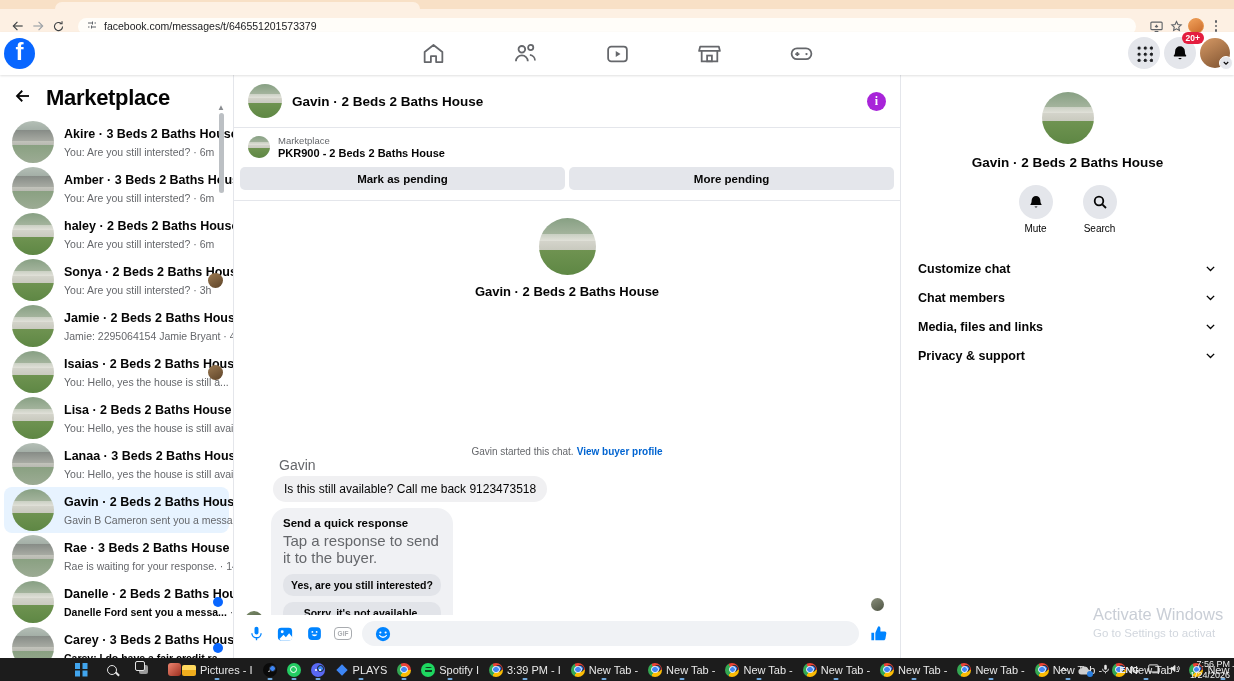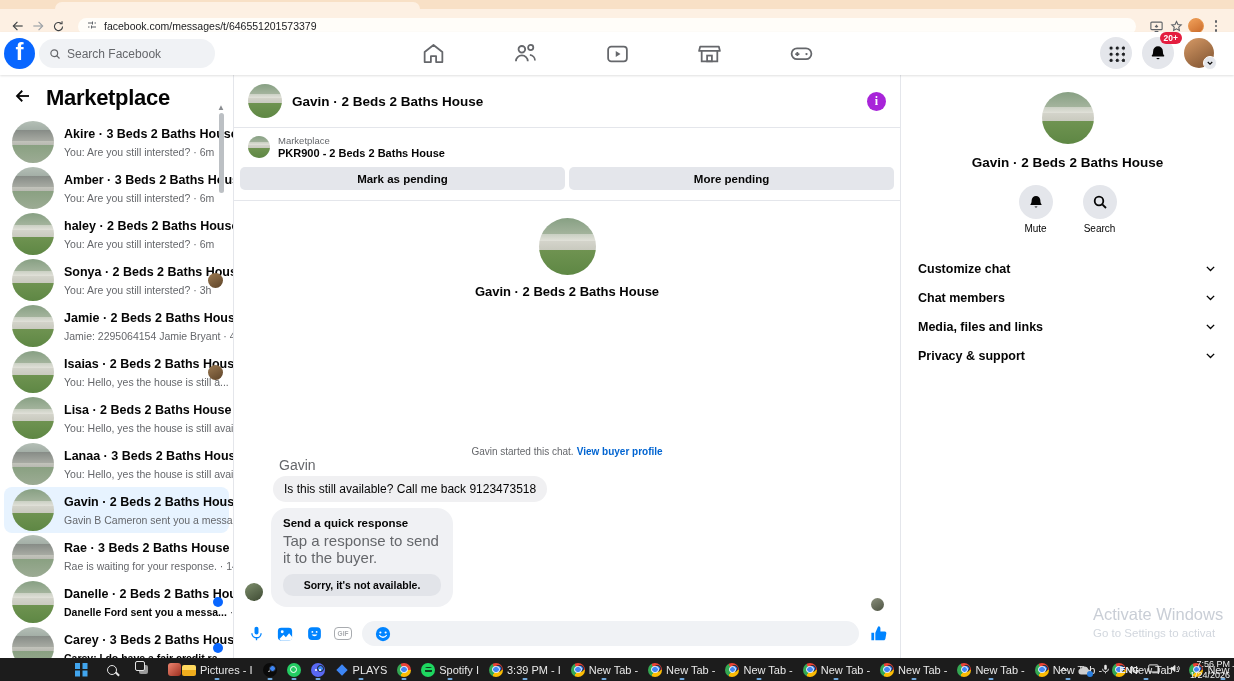--- a/index.html
+++ b/index.html
@@ -22,21 +22,21 @@
 
   
   .fbheader{position:absolute;left:0;top:32px;width:1234px;height:43px;background:#fff;box-shadow:0 1px 2px rgba(0,0,0,.12);z-index:5;}
   .fb-logo{position:absolute;left:4px;top:6px;width:31px;height:31px;border-radius:50%;background:var(--fb-blue);
            color:#fff;font-size:24px;font-weight:bold;display:flex;align-items:center;justify-content:center;line-height:1;padding-bottom:3px;box-sizing:border-box;}
   .searchpill{position:absolute;left:39px;top:7px;width:176px;height:29px;border-radius:15px;background:#f0f2f5;
               display:flex;align-items:center;gap:6px;padding:0 10px;box-sizing:border-box;}
   .searchpill span{font-size:12px;color:#65676b;}
   .centernav{position:absolute;left:50%;top:0;transform:translateX(-50%);height:43px;display:flex;align-items:center;gap:66px;}
   .navicon{width:26px;height:26px;display:flex;align-items:center;justify-content:center;}
-  .rightcluster{position:absolute;right:20px;top:5px;display:flex;align-items:center;gap:10px;}
+  .rightcluster{position:absolute;right:4px;top:5px;display:flex;align-items:center;gap:4px;}
   .circlebtn{width:32px;height:32px;border-radius:50%;background:#e4e6eb;display:flex;align-items:center;justify-content:center;position:relative;}
   .gridglyph{width:17px;height:17px;background:radial-gradient(circle,#1c1e21 1.6px,transparent 1.9px) 0 0/6.2px 6.2px;}
   .notifbadge{position:absolute;top:-5px;right:-8px;background:var(--badge-red);color:#fff;font-size:8.5px;font-weight:bold;
               padding:1.5px 4px;border-radius:9px;line-height:1.1;}
   .hdr-avatar{width:30px;height:30px;border-radius:50%;background:linear-gradient(150deg,#d79a66,#7c512f);position:relative;}
   .hdr-avatar .chev{position:absolute;right:-3px;bottom:-2px;width:12px;height:12px;border-radius:50%;background:#e4e6eb;
                     display:flex;align-items:center;justify-content:center;border:1px solid #fff;}
 
   
   .av{border-radius:50%;flex:0 0 auto;background:#cfcfc9;}
@@ -209,27 +209,20 @@
       </span>
     <span class="tb-btn menu-dots">
         <i></i>
         <i></i>
         <i></i>
       </span>
   </div>
 
   <div class="fbheader">
     <div class="fb-logo">f</div>
-    <div class="searchpill">
-      <svg width="12" height="12" viewBox="0 0 16 16" fill="none" stroke="#65676b" stroke-width="1.6">
-          <circle cx="7" cy="7" r="4.5"></circle>
-          <path d="M10.5 10.5 14 14"></path>
-        </svg>
-      <span>Search Facebook</span>
-    </div>
     <nav class="centernav">
       <span class="navicon">
         <svg width="25" height="25" viewBox="0 0 24 24" fill="none" stroke="#65676b" stroke-width="1.7">
             <path d="M3.5 10.5 12 3.8l8.5 6.7v9.7h-6v-5.7H9.5v5.7h-6z" stroke-linejoin="round"></path>
           </svg>
       </span>
       <span class="navicon">
         <svg width="25" height="25" viewBox="0 0 24 24" fill="none" stroke="#65676b" stroke-width="1.7">
             <circle cx="8.5" cy="8" r="3.2"></circle>
             <path d="M2.8 19.5c0-3.1 2.6-5.6 5.7-5.6s5.7 2.5 5.7 5.6"></path>
@@ -423,20 +416,21 @@
       </div>
       <div class="senderlbl">Gavin</div>
       <div class="bubble">Is this still available? Call me back 9123473518</div>
       <div class="qrrow">
         <span class="qrminiav"></span>
         <div class="qrcard">
           <div class="qrtitle">Send a quick response</div>
           <div class="qrsub">Tap a response to send it to the buyer.</div>
           <div class="qrbtns">
 
+          <button class="qr-btn">Yes, are you still interested?</button>
               <button class="qr-btn">Sorry, it's not available.</button>
             </div>
         </div>
       </div>
       <span class="seenmark"></span>
     </div>
     <div class="inputbar">
       <span class="inicon">
         <svg width="17" height="17" viewBox="0 0 24 24">
             <rect x="9.2" y="2.5" width="5.6" height="11" rx="2.8" fill="#0084ff"></rect>

